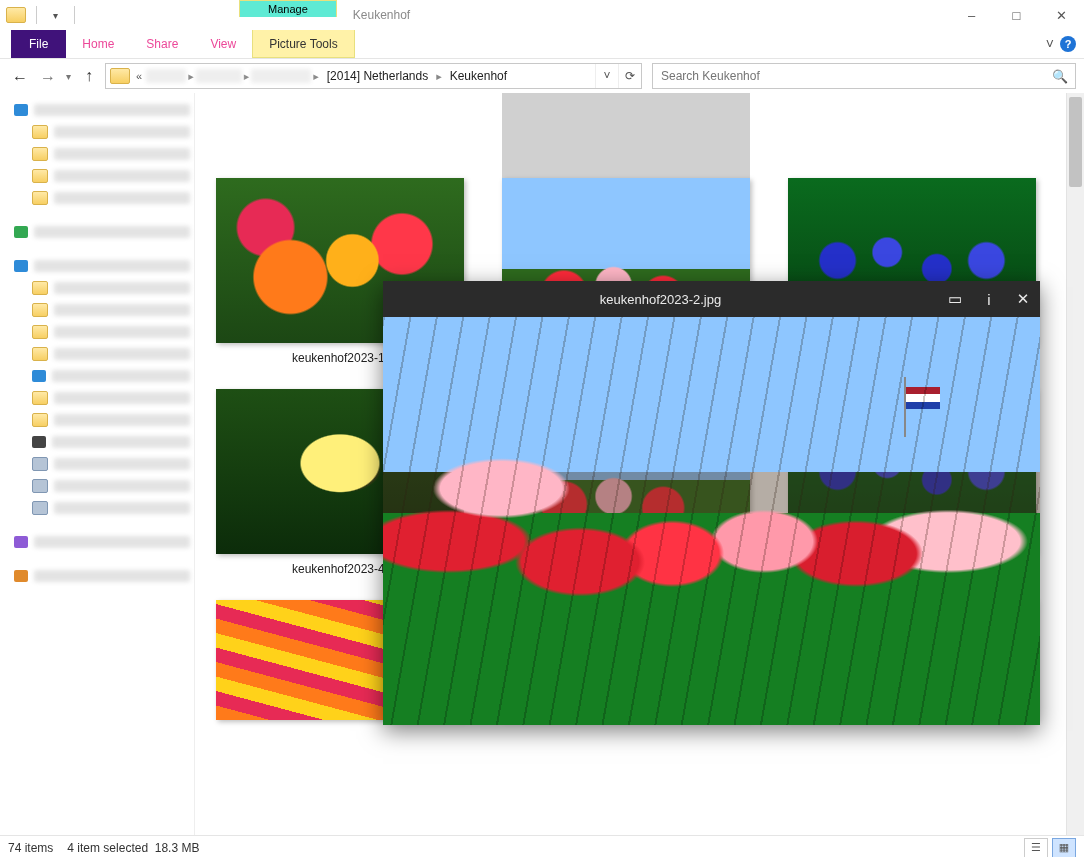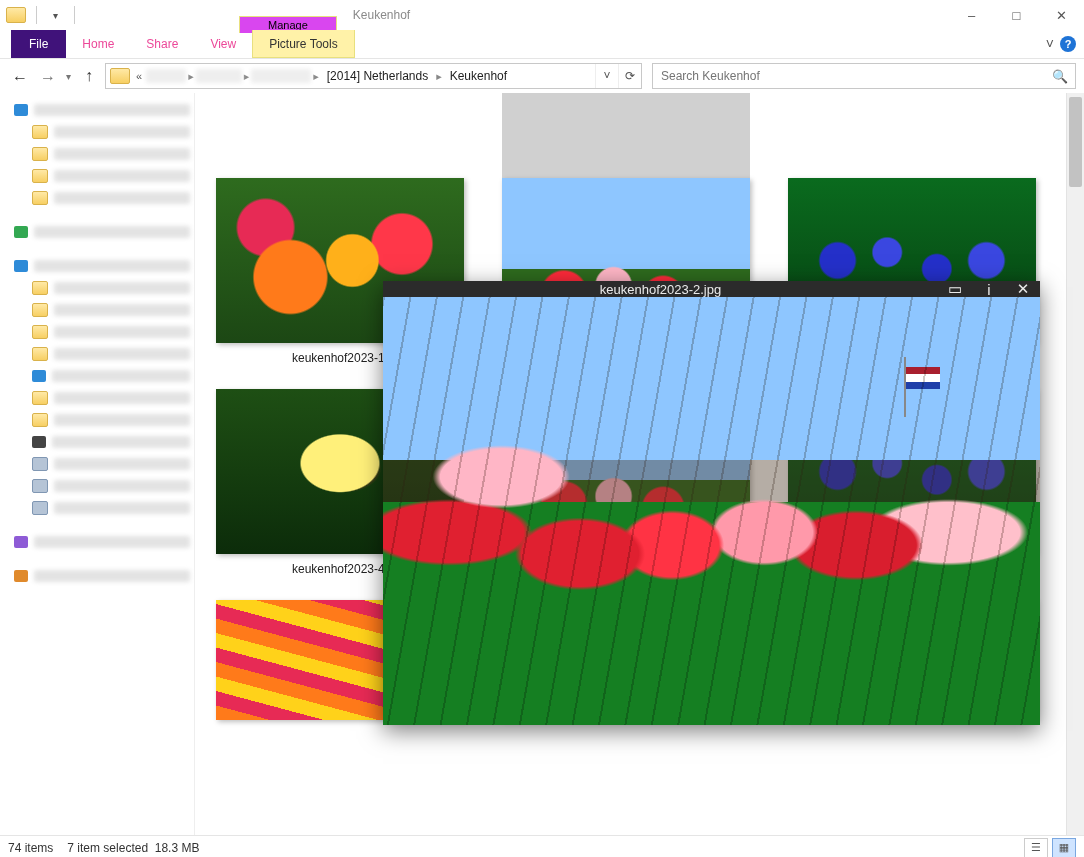--- a/index.html
+++ b/index.html
@@ -36,24 +36,23 @@
   }
   .tb-sep { width:1px; height:18px; background:#ccc; margin:0 4px; }
   .tb-qat-drop { font-size:10px; color:#555; padding:0 6px; cursor:default; }
   .context-tab-area {
     display:flex; flex-direction:column; align-items:center;
     margin-left: 160px;
   }
   .context-label {
     font-size: 11px;
     padding: 2px 28px;
-    background: #d946ef;
+    background: #5eead4;
     border: 1px solid #e8e07e;
     border-bottom: none;
-    margin-top: 16px;
   }
   .title-text {
     align-self: center;
     margin-left: 16px;
     color: #8a8a8a;
     font-size: 12px;
   }
   .win-controls {
     margin-left: auto;
     display: flex;
@@ -304,21 +303,21 @@
     position: absolute;
     left: 383px;
     top: 281px;
     width: 657px;
     height: 444px;
     box-shadow: 0 6px 22px rgba(0,0,0,.5);
     display:flex; flex-direction:column;
     z-index: 50;
   }
   .pv-title {
-    height: 16px;
+    height: 36px;
     background:#2b2b2b;
     color:#eaeaea;
     display:flex;
     align-items:center;
     font-size:13px;
   }
   .pv-name { flex:1; text-align:center; }
   .pv-ico {
     width:34px; display:flex; align-items:center; justify-content:center;
     font-size:15px; color:#eaeaea;
@@ -610,19 +609,19 @@
   </div>
   <div class="pv-body">
     <div class="flagpole"></div>
     <div class="flag"></div>
   </div>
 </div>
 
 <div class="statusbar">
   <span>74 items</span>
   <span>
-    <span>7 item selected</span>&nbsp;&nbsp;<span>18.3 MB</span>
+    <span>4 item selected</span>&nbsp;&nbsp;<span>18.3 MB</span>
   </span>
   <div class="status-right">
     <div class="view-toggle">☰</div>
     <div class="view-toggle active">▦</div>
   </div>
 </div>
 
 </body></html>

